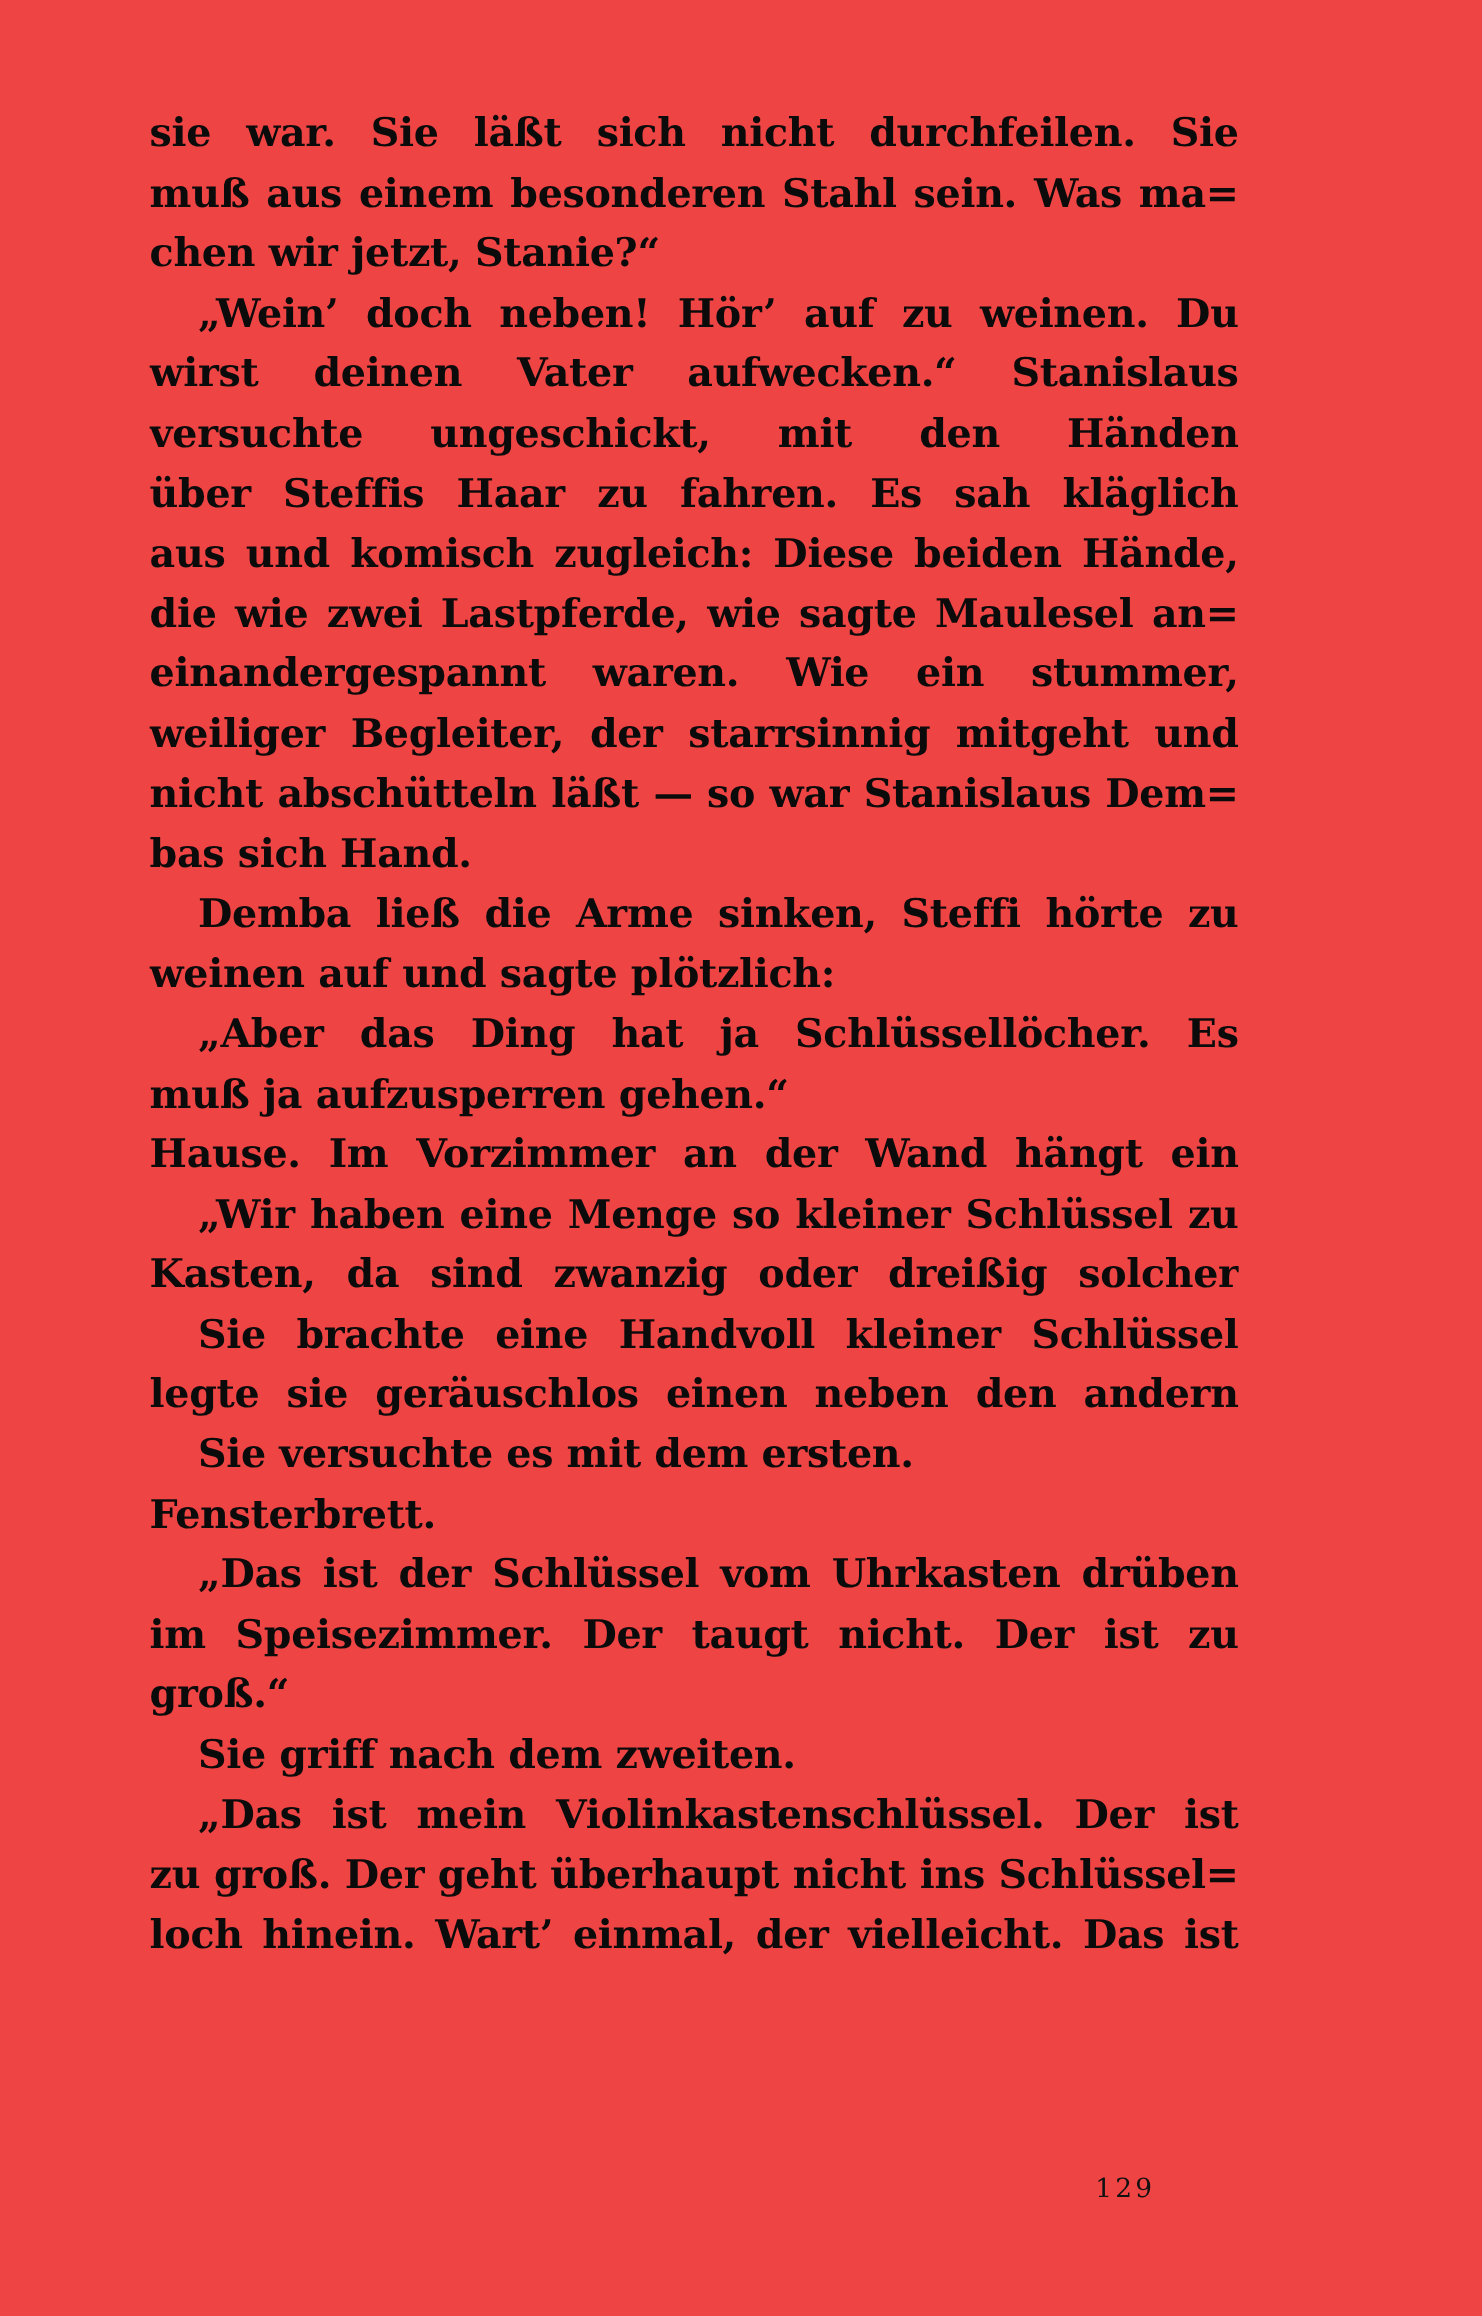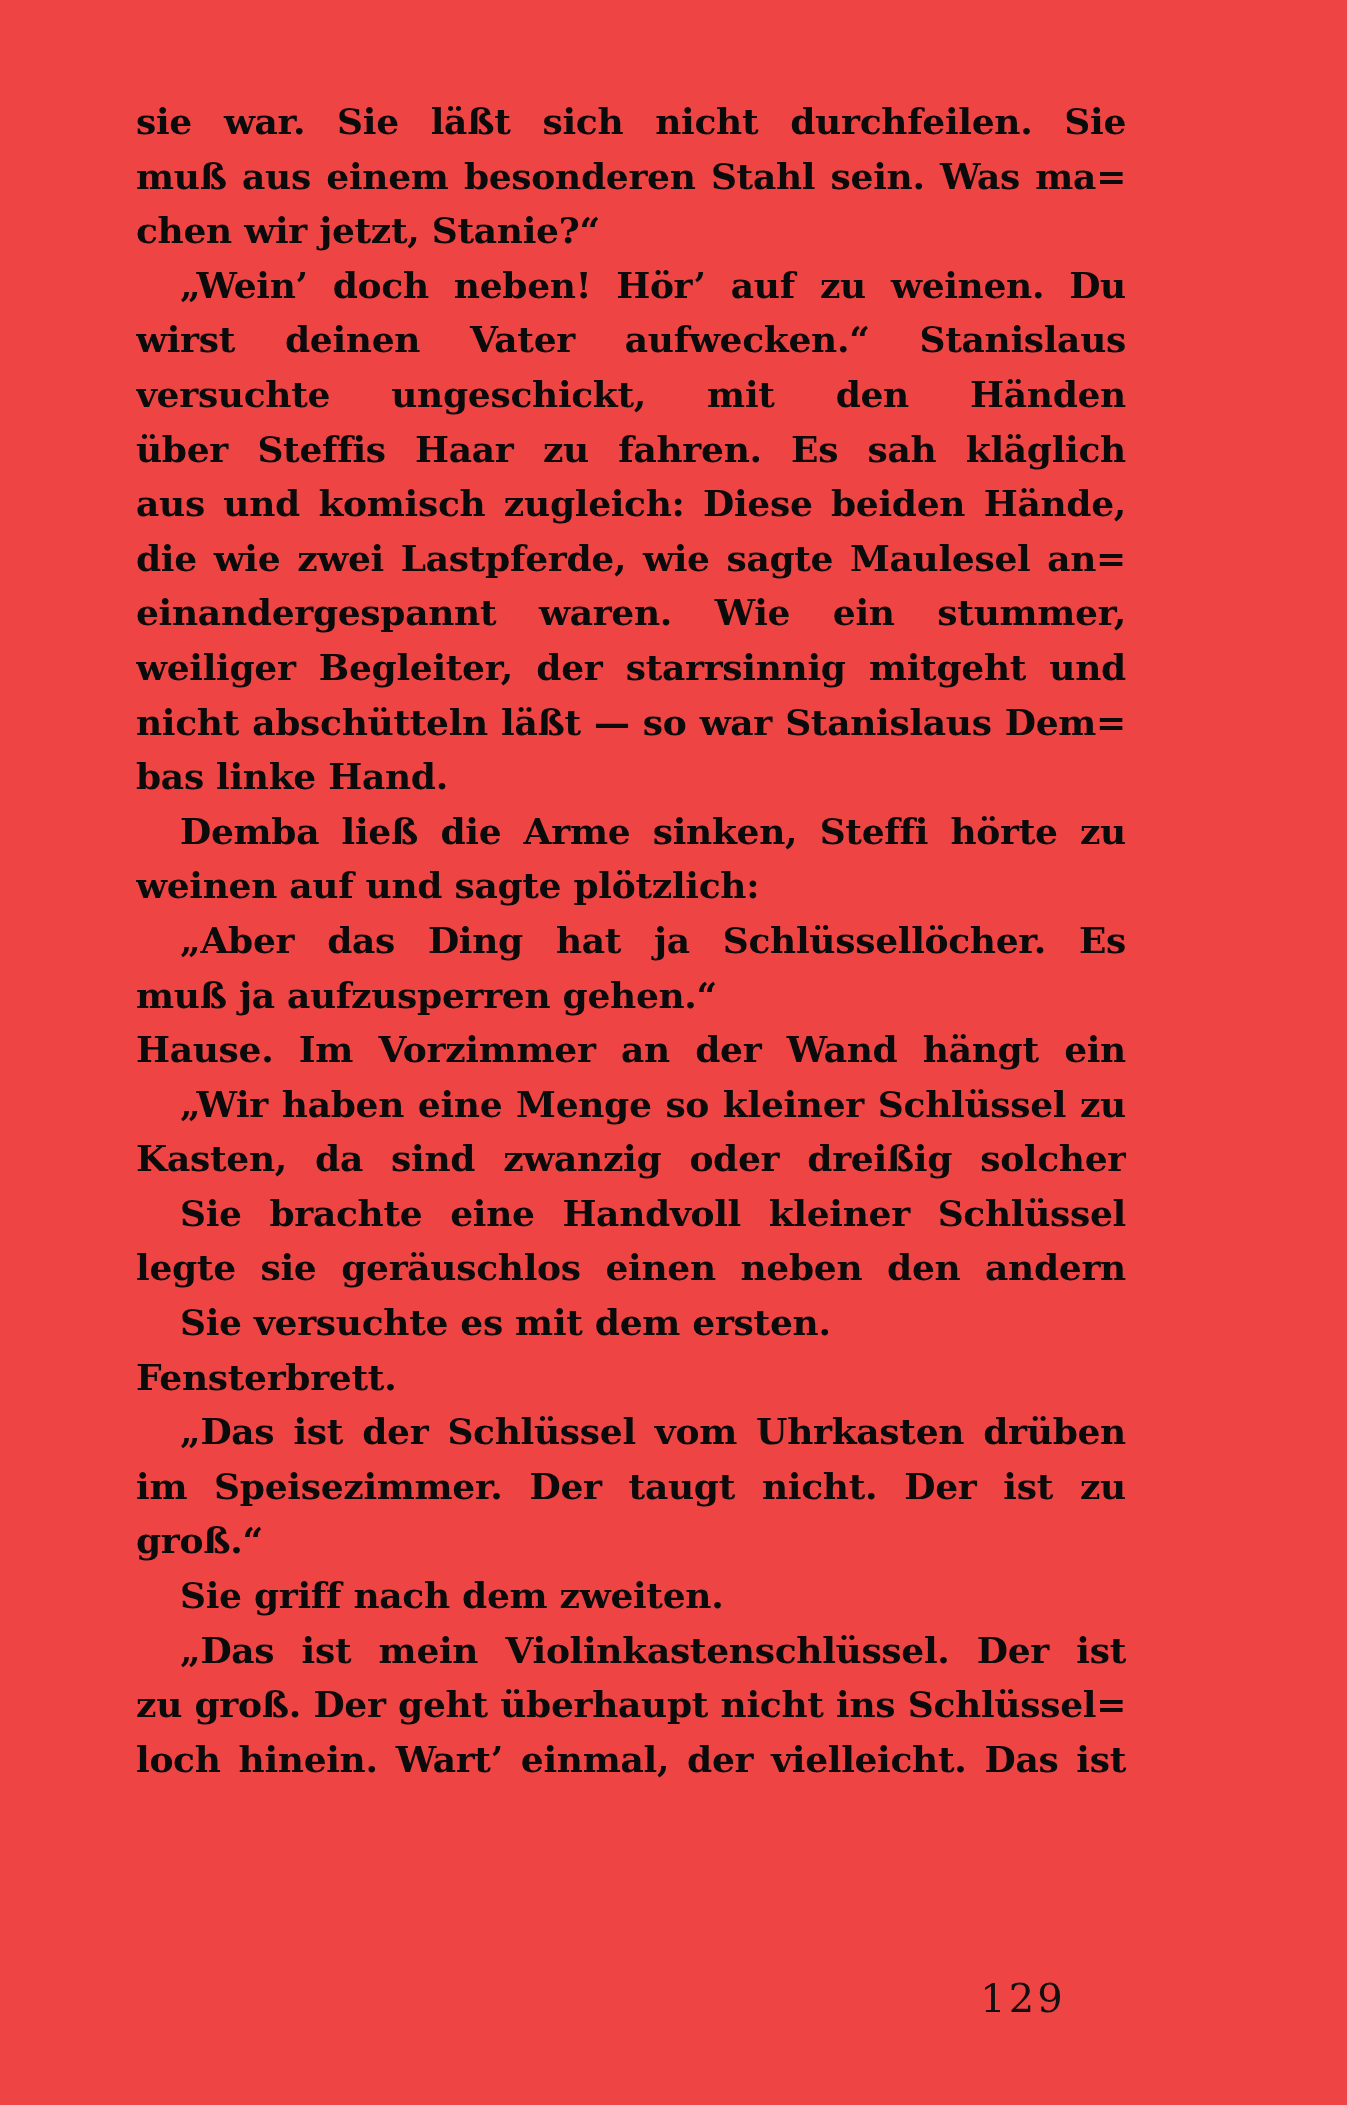--- a/index.html
+++ b/index.html
@@ -46,21 +46,21 @@
   }
   .line.indent {
     text-indent: 44px;
   }
   .page-number {
     position: absolute;
     left: 968px;
     top: 1975px;
     width: 110px;
     text-align: center;
-    font-size: 40px;
+    font-size: 24px;
     font-weight: normal;
     letter-spacing: 3px;
     color: #111;
   }
 </style>
 </head>
 <body>
 
 <div class="page">
   <div class="text-block">
@@ -69,21 +69,21 @@
       <div class="line rag">chen wir jetzt, Stanie?“</div>
       <div class="line just indent">„Wein’ doch neben! Hör’ auf zu weinen. Du</div>
       <div class="line just">wirst deinen Vater aufwecken.“ Stanislaus Demba</div>
       <div class="line just">versuchte ungeschickt, mit den Händen streichelnd</div>
       <div class="line just">über Steffis Haar zu fahren. Es sah kläglich</div>
       <div class="line just">aus und komisch zugleich: Diese beiden Hände,</div>
       <div class="line just">die wie zwei Lastpferde, wie sagte Maulesel an=</div>
       <div class="line just">einandergespannt waren. Wie ein stummer, lang=</div>
       <div class="line just">weiliger Begleiter, der starrsinnig mitgeht und sich</div>
       <div class="line just">nicht abschütteln läßt — so war Stanislaus Dem=</div>
-      <div class="line rag">bas linke Hand.</div>
+      <div class="line rag">bas sich Hand.</div>
       <div class="line just indent">Demba ließ die Arme sinken, Steffi hörte zu</div>
       <div class="line rag">weinen auf und sagte plötzlich:</div>
       <div class="line just indent">„Aber das Ding hat ja Schlüssellöcher. Es</div>
       <div class="line rag">muß ja aufzusperren gehen.“</div>
       <div class="line just">Hause. Im Vorzimmer an der Wand hängt ein</div>
       <div class="line just indent">„Wir haben eine Menge so kleiner Schlüssel zu</div>
       <div class="line just">Kasten, da sind zwanzig oder dreißig solcher Schlüs=</div>
       <div class="line just indent">Sie brachte eine Handvoll kleiner Schlüssel und</div>
       <div class="line just">legte sie geräuschlos einen neben den andern aufs</div>
       <div class="line rag indent">Sie versuchte es mit dem ersten.</div>

